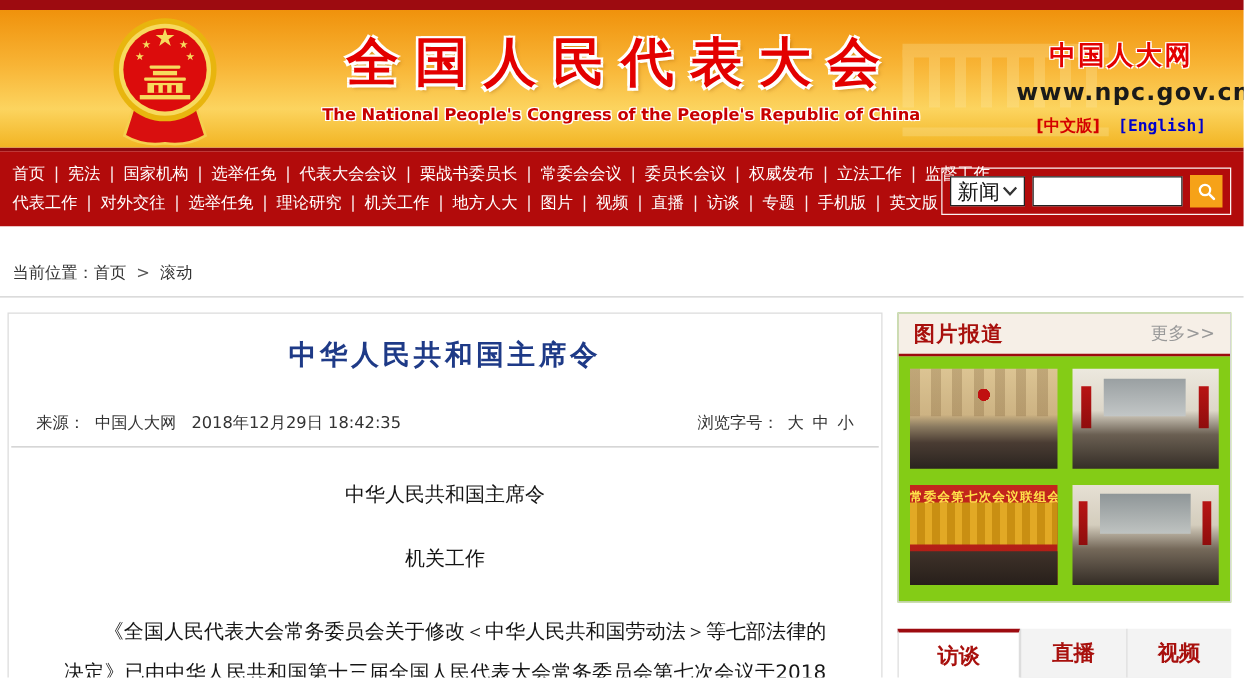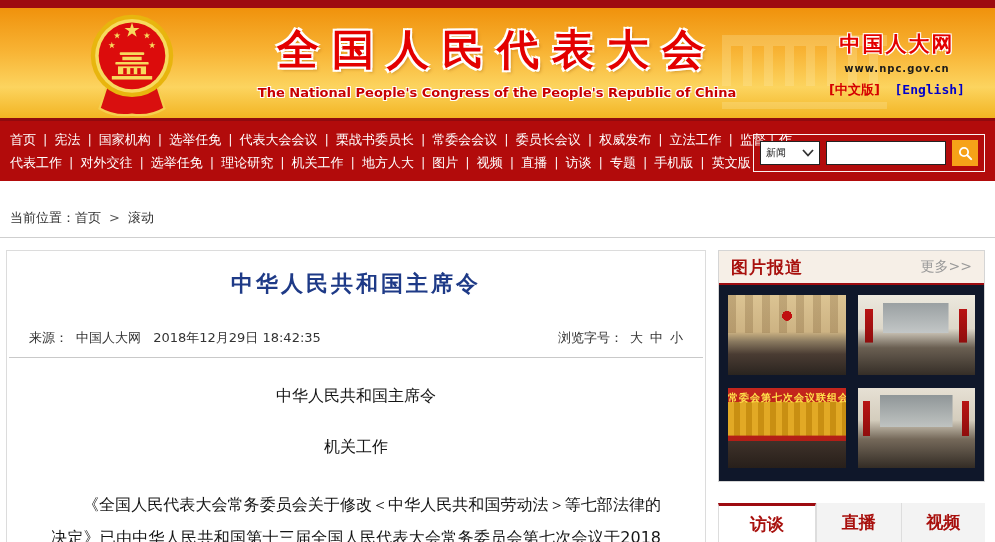--- a/index.html
+++ b/index.html
@@ -18,34 +18,34 @@
       repeating-linear-gradient(90deg,#fce9a8 0 9px,transparent 9px 21px) 0 34%/100% 50% no-repeat,
       linear-gradient(#fce9a8,#fce9a8) 0 92%/100% 8% no-repeat; }
   .banner-center { position:absolute; left:212px; top:14px; width:570px; text-align:center; }
   .banner-title { font-size:42px; font-weight:bold; color:#e30000; letter-spacing:13px;
     text-shadow:-2px -2px 0 #fff,2px -2px 0 #fff,-2px 2px 0 #fff,2px 2px 0 #fff,3px 3px 3px rgba(150,80,0,.35); }
   .banner-sub { margin-top:7px; font-size:13px; font-weight:bold; color:#c80000;
     text-shadow:-1px -1px 0 #fff,1px -1px 0 #fff,-1px 1px 0 #fff,1px 1px 0 #fff; }
   .banner-right { position:absolute; right:14px; top:22px; width:168px; text-align:center; }
   .brand { font-size:21px; font-weight:bold; color:#e30000; letter-spacing:2px;
     text-shadow:-1px -1px 0 #fff,1px -1px 0 #fff,-1px 1px 0 #fff,1px 1px 0 #fff; }
-  .site-url { margin-top:5px; font-size:10px; font-weight:bold; color:#1a1a1a; letter-spacing:1px; }
+  .site-url { margin-top:5px; font-size:19px; font-weight:bold; color:#1a1a1a; letter-spacing:1px; }
   .langs { margin-top:7px; font-size:13px; font-weight:bold; }
   .lang-zh { color:#d40000; text-decoration:none; margin-right:10px; cursor:pointer; }
   .lang-en { color:#0000cc; text-decoration:none; font-family:"DejaVu Sans Mono","Liberation Mono",monospace; cursor:pointer; }
 
   
   .nav { position:relative; height:60px; background:#b20b0b; padding:7px 0 0 10px; }
   .nav ul { list-style:none; display:flex; color:#fff; font-size:13px; line-height:23px; }
   .nav li { white-space:nowrap; cursor:pointer; }
   .nav li + li::before { content:"|"; margin:0 7px; color:rgba(255,255,255,.92); cursor:default; }
   .search-panel { position:absolute; right:10px; top:13px; border:1px solid rgba(255,255,255,.95);
     padding:5px 6px; display:flex; align-items:center; gap:6px; }
   .select-box { width:60px; height:24px; background:#fff; border:1px solid #222; display:flex;
-    align-items:center; justify-content:space-between; padding:0 5px; font-size:10px; color:#111; cursor:pointer; }
+    align-items:center; justify-content:space-between; padding:0 5px; font-size:17px; color:#111; cursor:pointer; }
   .search-input { width:120px; height:24px; border:1px solid #222; font-size:13px; padding:0 4px; outline:none; }
   .search-btn { width:26px; height:26px; background:#f6a218; border:none; display:flex;
     align-items:center; justify-content:center; cursor:pointer; }
 
   
   .breadcrumb { padding:28px 0 10px 10px; font-size:13px; color:#333; border-bottom:1px solid #cfcfcf; }
   .breadcrumb .bc-home { color:#333; cursor:pointer; }
   .breadcrumb .bc-sep { margin:0 8px; color:#555; }
 
   
@@ -58,21 +58,21 @@
   .meta { display:flex; justify-content:space-between; padding:4px 20px 10px; margin:0 2px;
     border-bottom:1px solid #c9c9c9; font-size:13px; color:#333; }
   .meta-left span { margin-right:8px; }
   .size-btn { margin-left:7px; cursor:pointer; color:#333; }
   .article-body { padding:28px 44px 20px; font-size:16px; color:#151515; }
   .body-center { text-align:center; margin-bottom:30px; }
   .body-para { text-indent:2em; line-height:33px; text-align:justify; }
 
   
   .sidebar { width:267px; }
-  .photo-box { border:1px solid #d5d5d5; background:#0f172a; }
+  .photo-box { border:1px solid #d5d5d5; background:#84cc16; }
   .photo-head { height:34px; background:#f6efe7; border-bottom:2px solid #9d0b10;
     display:flex; justify-content:space-between; align-items:center; padding:0 12px; }
   .photo-head-title { color:#a8100d; font-size:17px; font-weight:bold; letter-spacing:1px; }
   .more-link { color:#999; font-size:14px; cursor:pointer; text-decoration:none; }
   .photo-grid { padding:10px 9px 13px; display:grid; grid-template-columns:1fr 1fr; gap:13px 12px; }
   .photo { height:80px; position:relative; overflow:hidden; cursor:pointer; }
   .p1 { background:
       radial-gradient(circle 5px at 50% 26%, #c01010 98%, transparent),
       repeating-linear-gradient(90deg, rgba(120,90,50,.28) 0 8px, transparent 8px 17px) 0 0/100% 48% no-repeat,
       linear-gradient(180deg,#dcc493 0%,#cdb383 46%,#8a7a60 58%,#4a3c33 74%,#2a241f 100%); }

